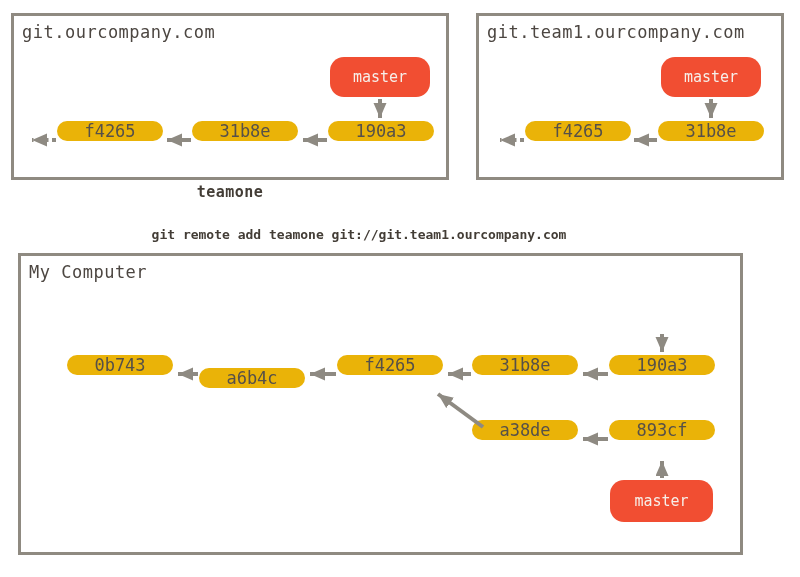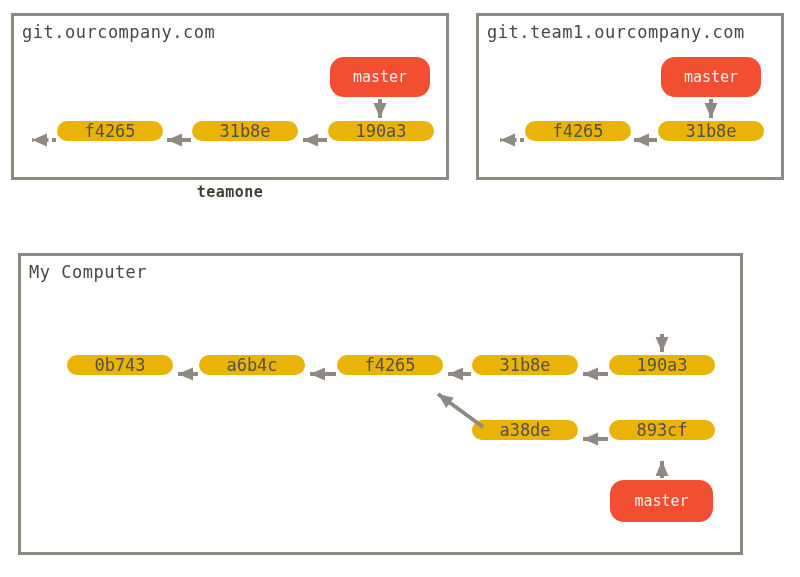--- a/index.html
+++ b/index.html
@@ -94,26 +94,27 @@
   <div class="commit" style="left:328px; top:121px;">190a3</div>
   <div class="caption caption-origin">teamone</div>
 
   <div class="repo-box box-remote-teamone">
     <div class="box-title">git.team1.ourcompany.com</div>
   </div>
   <div class="branch-label" style="left:661px; top:57px; width:100px; height:40px;">master</div>
   <div class="commit" style="left:525px; top:121px;">f4265</div>
   <div class="commit" style="left:658px; top:121px;">31b8e</div>
 
+  <div class="command-line">git remote add teamone git://git.team1.ourcompany.com</div>
 
   <div class="repo-box box-local">
     <div class="box-title">My Computer</div>
   </div>
   <div class="commit" style="left:67px;  top:355px;">0b743</div>
-  <div class="commit" style="left:199px; top:355px;">a6b4c</div>
+  <div class="commit" style="left:199px; top:368px;">a6b4c</div>
   <div class="commit" style="left:337px; top:355px;">f4265</div>
   <div class="commit" style="left:472px; top:355px;">31b8e</div>
   <div class="commit" style="left:609px; top:355px;">190a3</div>
   <div class="commit" style="left:472px; top:420px;">a38de</div>
   <div class="commit" style="left:609px; top:420px;">893cf</div>
   <div class="branch-label" style="left:610px; top:480px; width:103px; height:42px;">master</div>
 
   <svg class="arrows-overlay" viewBox="0 0 800 577">
     <defs>
       <marker id="ah" markerUnits="userSpaceOnUse" markerWidth="16" markerHeight="14" refX="15" refY="6.5" orient="auto">

